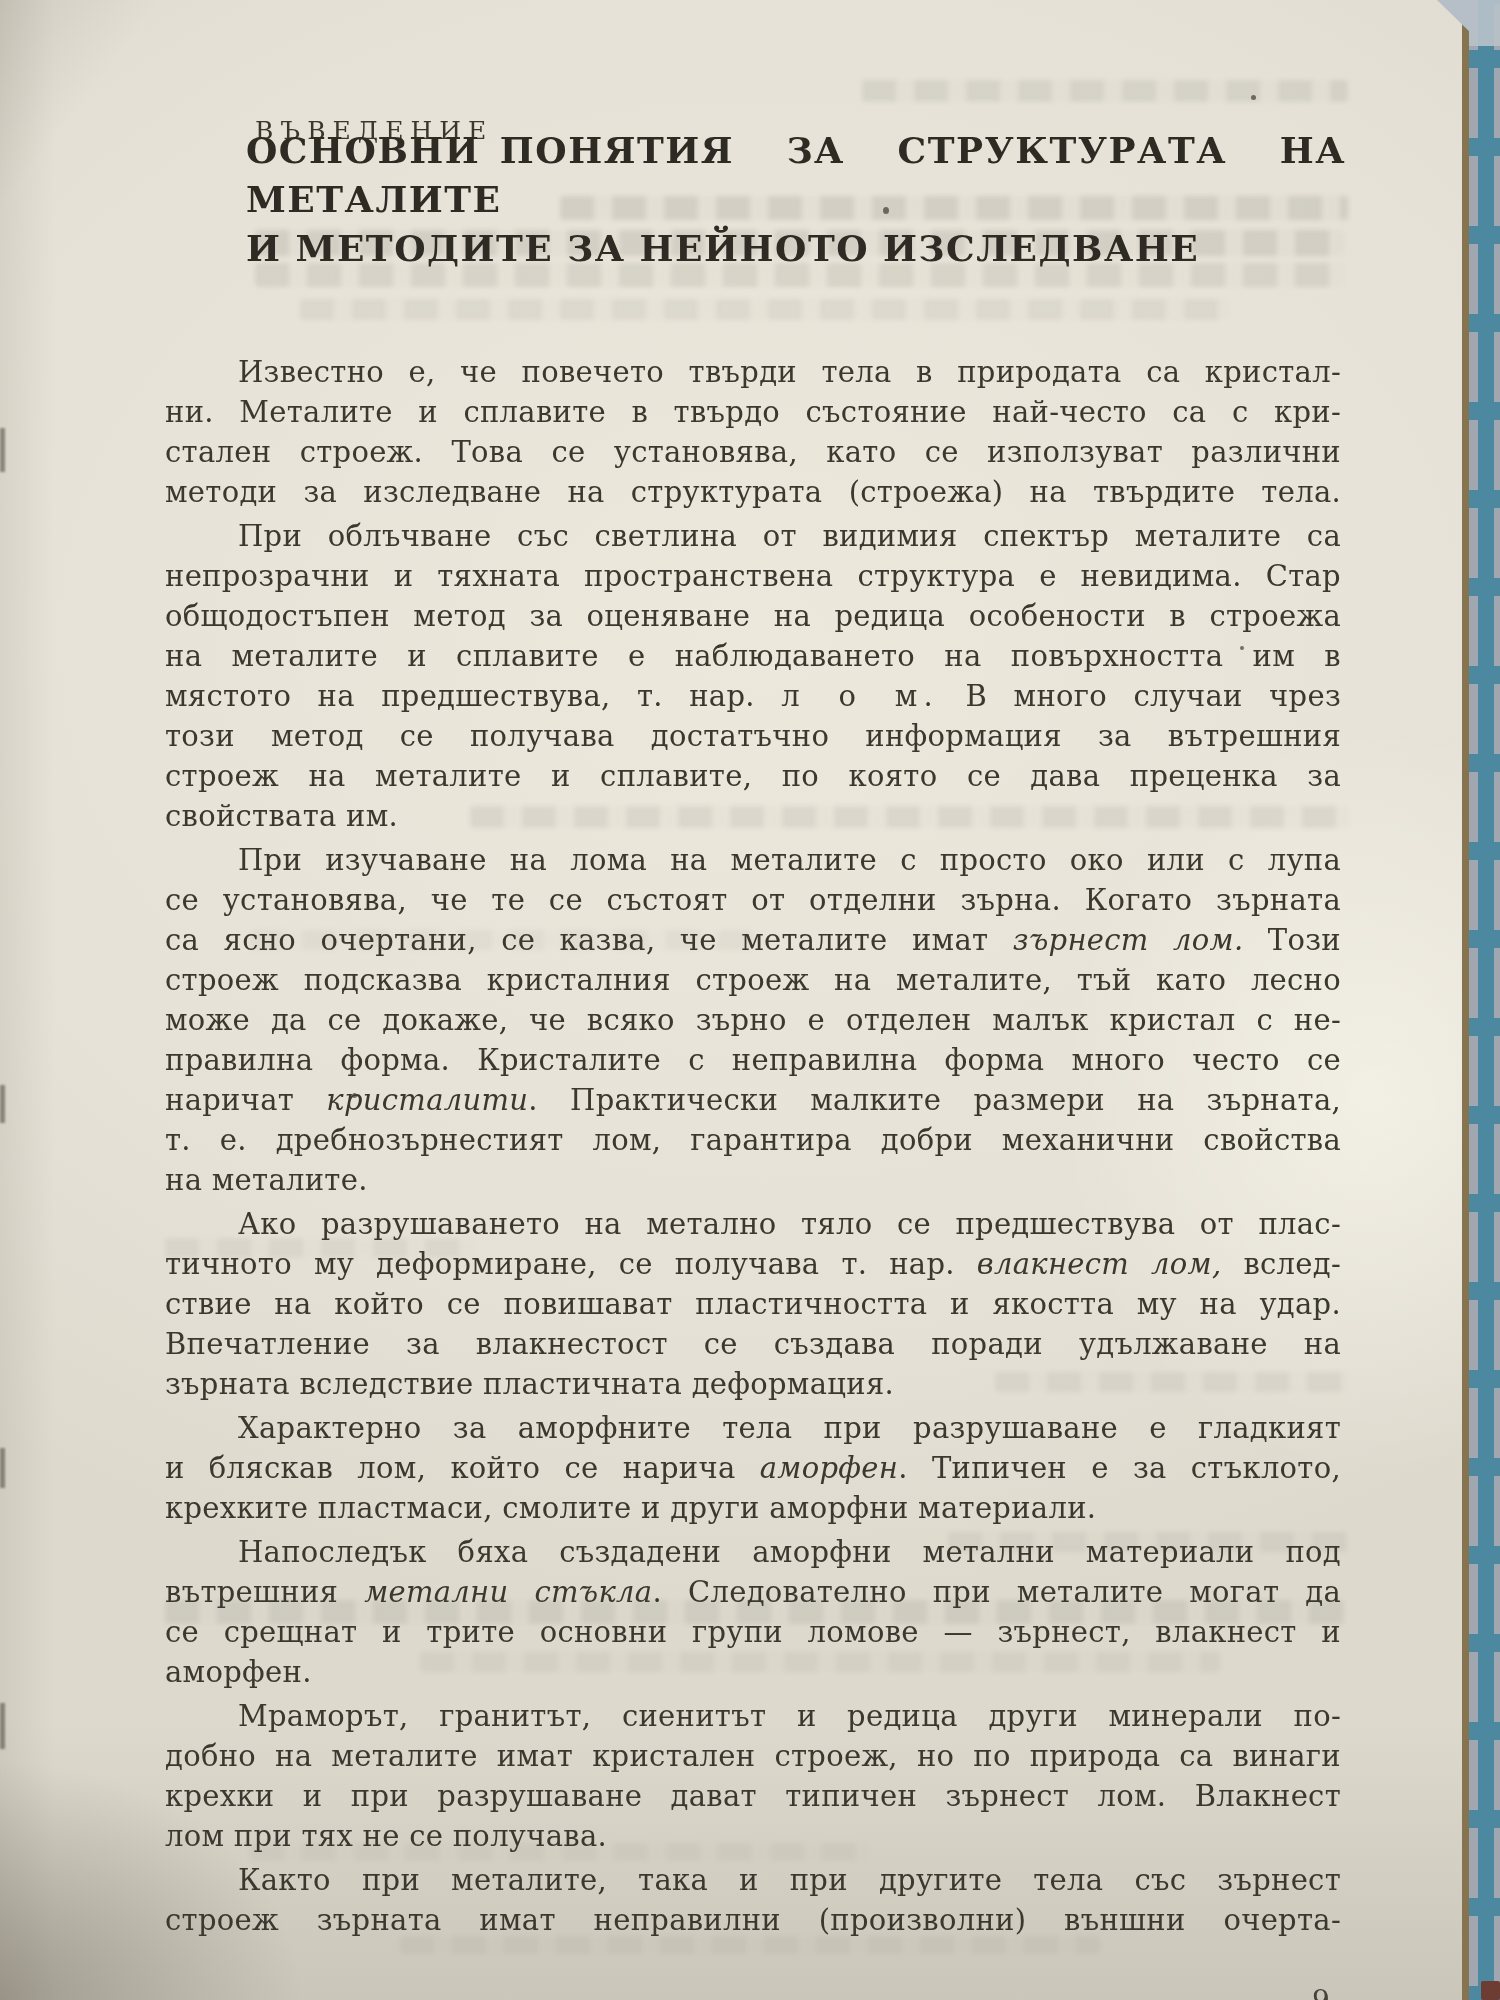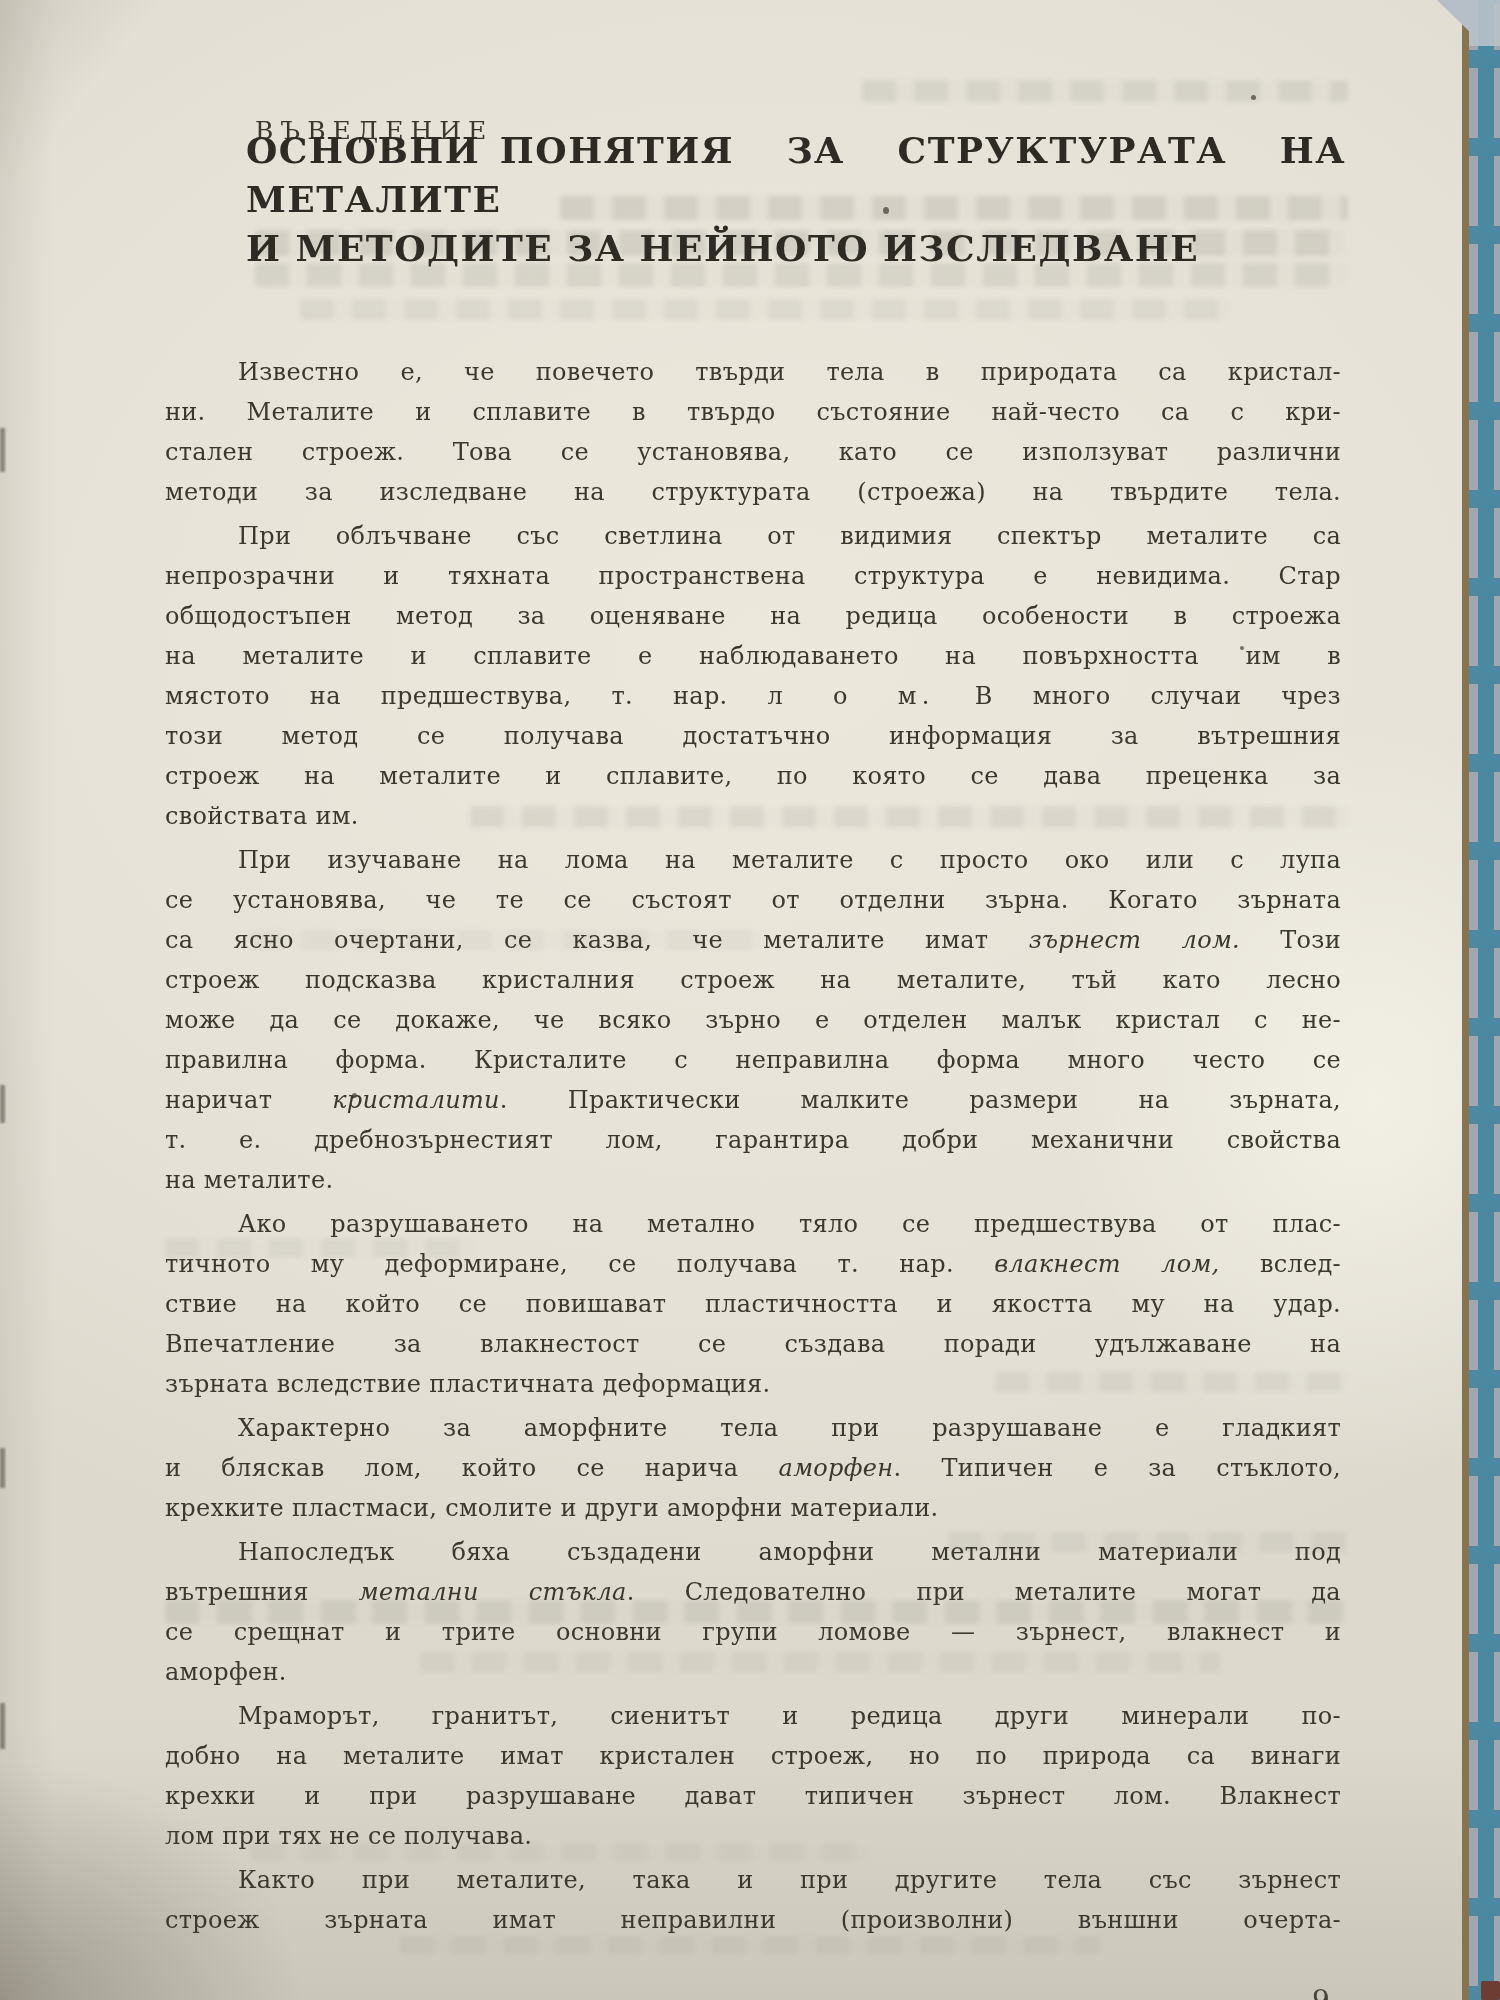--- a/index.html
+++ b/index.html
@@ -58,21 +58,21 @@
   .title{
     position:absolute;left:246px;top:126px;width:1100px;
     font-size:36px;font-weight:bold;line-height:49px;
     letter-spacing:1.5px;color:#2d2b24;
   }
   .title .t-line{width:100%;}
   .title .t-just{text-align:justify;text-align-last:justify;}
   
   .textcol{
     position:absolute;left:165px;top:352px;width:1176px;
-    font-size:24px;line-height:40px;color:#3b382f;
+    font-size:29px;line-height:40px;color:#3b382f;
     letter-spacing:.3px;
   }
   .para{margin:0;}
   .para + .para{margin-top:4px;}
   .line{text-align:justify;text-align-last:justify;}
   .line.first{padding-left:73px;}
   .line.last{text-align-last:left;}
   .it{font-style:italic;}
   .sp{letter-spacing:.22em;}
   

